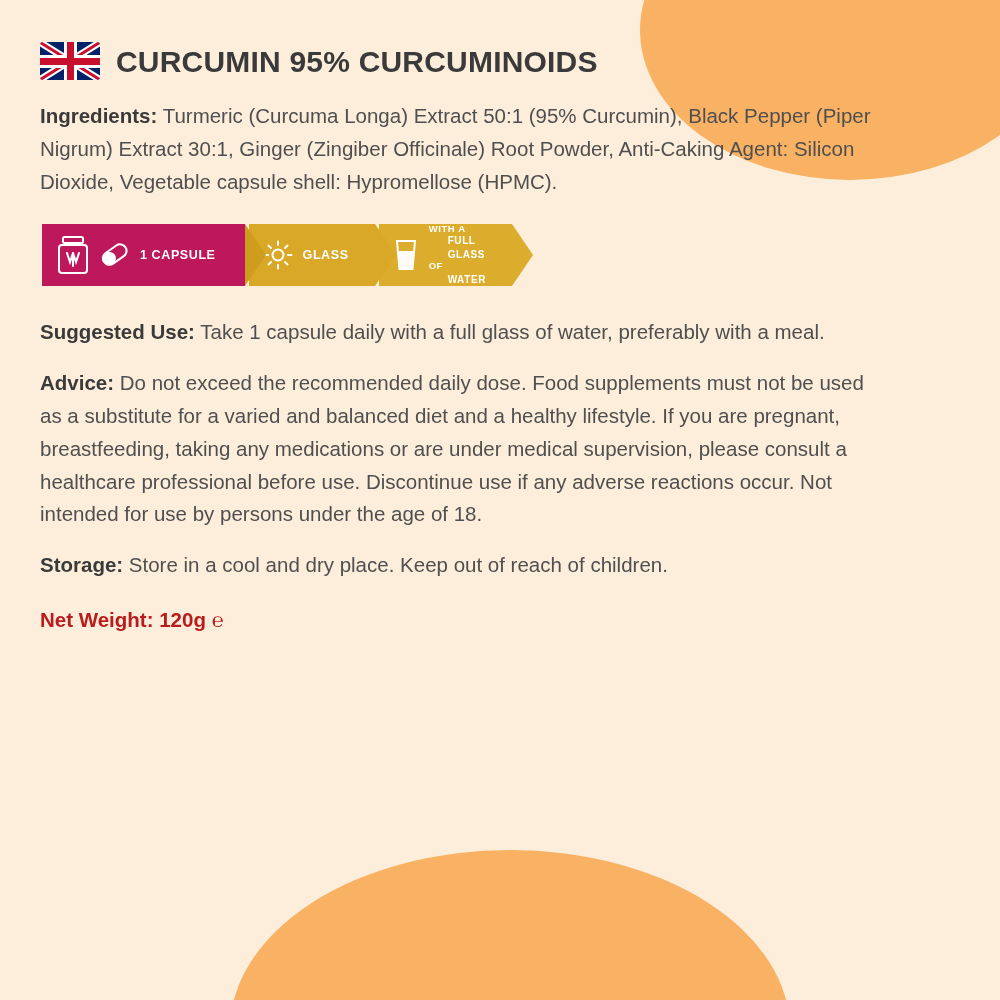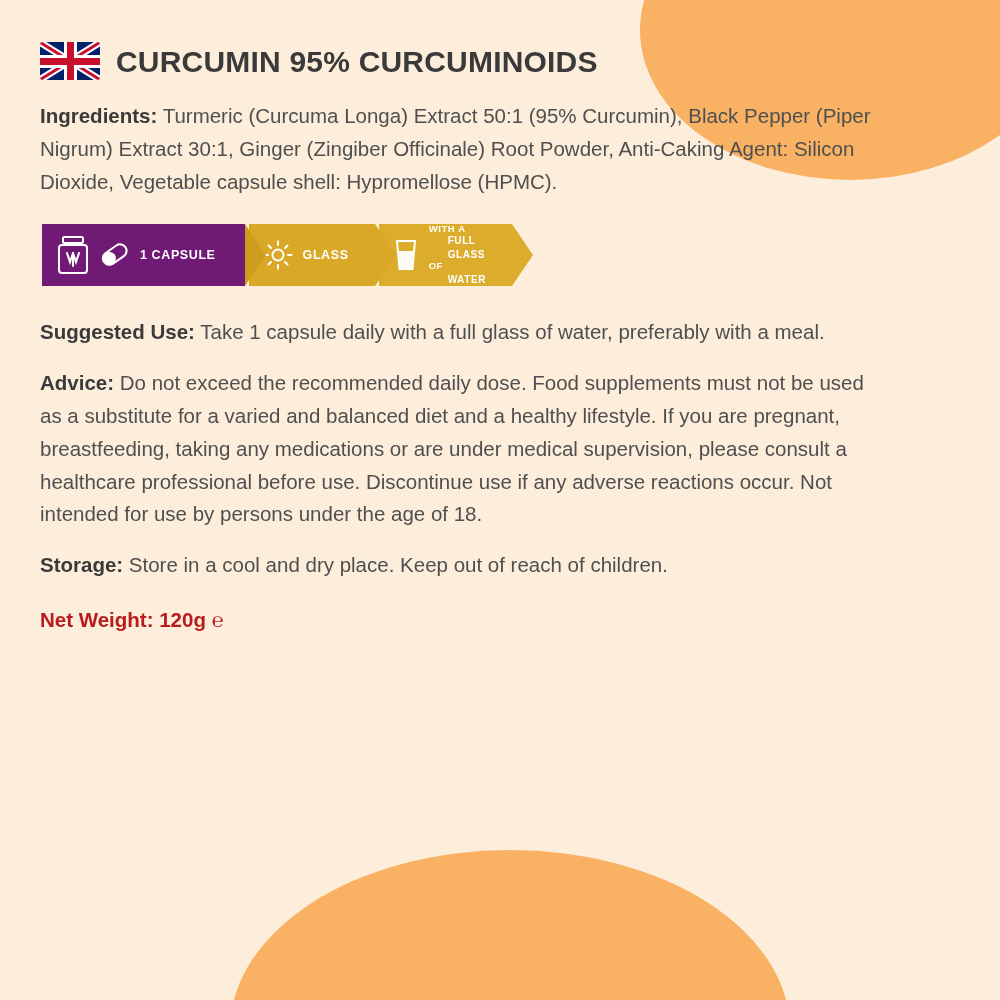--- a/index.html
+++ b/index.html
@@ -163,21 +163,21 @@
     position: absolute;
     right: -21px;
     top: 0;
     width: 0;
     height: 0;
     border-top: 31px solid transparent;
     border-bottom: 31px solid transparent;
     border-left: 21px solid #d6a320;
     z-index: 2;
   }
-  .chev.c1 { background: #701a75; width: 215px; align-items: center; }
+  .chev.c1 { background: #be185d; width: 215px; align-items: center; }
   .chev.c1:after { border-left-color: #cf9d1e; }
   .chev.c2 { background: #d9a826; width: 130px; margin-left: 4px; }
   .chev.c2:after { border-left-color: #d9a826; }
   .chev.c3 { background: #dcad2d; width: 135px; margin-left: 4px; }
   .chev.c3:after { border-left-color: #dcad2d; }
 
   .chev .ico { flex: 0 0 auto; margin-right: 10px; display: flex; align-items: center; }
   .chev .txt {
     font-size: 12.5px;
     font-weight: bold;

